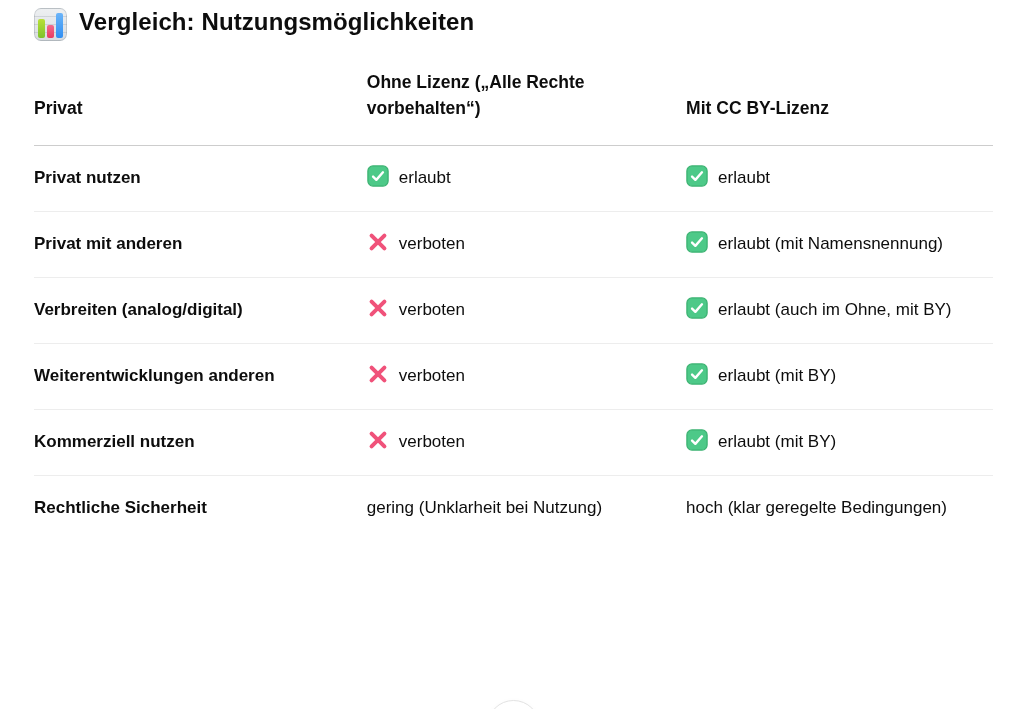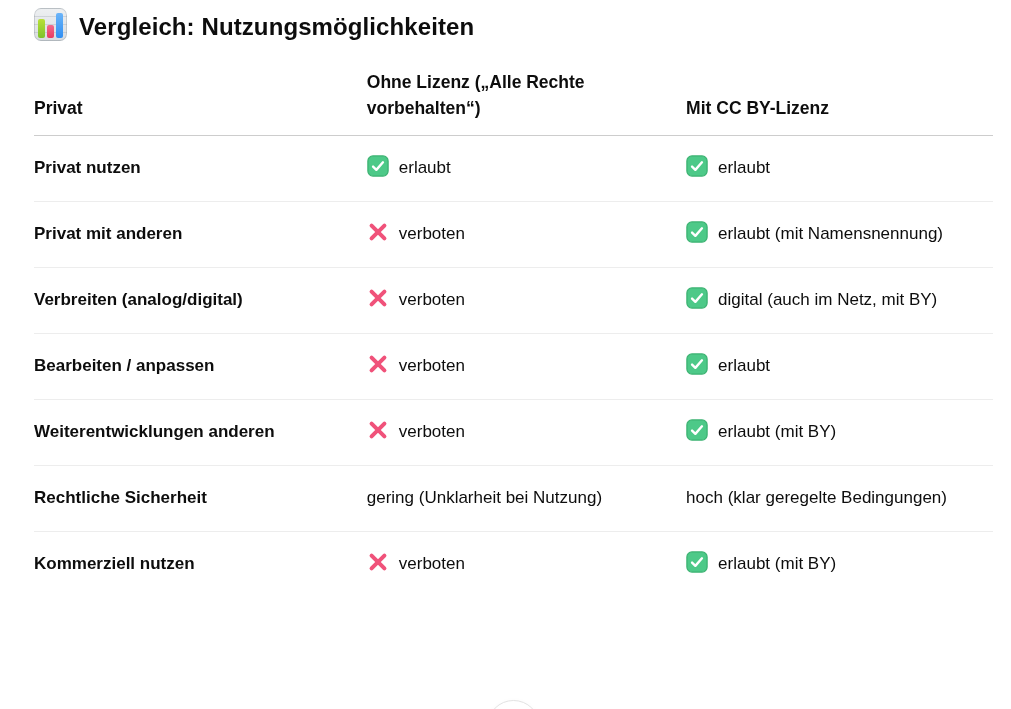--- a/index.html
+++ b/index.html
@@ -13,42 +13,42 @@
   *{box-sizing:border-box;margin:0;padding:0}
   html,body{background:#ffffff}
   body{
     width:1011px;height:709px;overflow:hidden;position:relative;
     font-family:"Liberation Sans","DejaVu Sans",sans-serif;
     color:var(--text);
   }
   .page{padding:8px 18px 0 34px;}
 
   
-  .title-row{display:flex;align-items:flex-end;gap:12px;margin-bottom:18px;}
+  .title-row{display:flex;align-items:flex-start;gap:12px;margin-bottom:18px;}
   .emoji-chart{
     position:relative;width:33px;height:33px;border-radius:7px;flex:0 0 auto;
     background:
       repeating-linear-gradient(180deg, rgba(160,168,176,.35) 0 1px, transparent 1px 8px),
       linear-gradient(180deg,#eef0f2,#d8dce0);
     box-shadow:inset 0 0 0 1px rgba(140,148,156,.35);
     overflow:hidden;
   }
   .emoji-chart .bar{position:absolute;bottom:3px;width:7px;border-radius:2px;}
   .bar-green{left:4px;height:19px;background:linear-gradient(180deg,#b9e038,#7dc22b);}
   .bar-pink{left:13px;height:13px;background:linear-gradient(180deg,#f2698c,#e83a60);}
   .bar-blue{left:22px;height:25px;background:linear-gradient(180deg,#6cb5f9,#2f8ef2);}
   .page-title{font-size:24px;font-weight:700;letter-spacing:.1px;}
 
   
   table{width:100%;border-collapse:collapse;table-layout:fixed;}
   col.c1{width:34.7%} col.c2{width:33.3%} col.c3{width:32%}
   thead th{
     text-align:left;vertical-align:bottom;
     font-size:17.5px;font-weight:700;line-height:26px;
-    padding:10px 24px 14px 0;
+    padding:10px 24px 24px 0;
     border-bottom:1px solid var(--header-divider);
   }
   tbody td{
     vertical-align:top;text-align:left;
     font-size:17px;font-weight:400;line-height:36px;
     padding:14px 16px 15px 0;
     border-bottom:1px solid var(--row-divider);
   }
   tbody tr:last-child td{border-bottom:none;}
   tbody td.col-label{font-weight:700;}
@@ -136,80 +136,64 @@
     </td>
     <td class="col-cell js-cell-1">
       <span class="cell-icon"><svg width="22" height="22" viewBox="0 0 24 24">
                 <path d="M5 5l14 14M19 5L5 19" fill="none" stroke="#f0527a" stroke-width="4.4" stroke-linecap="round"></path>
               </svg></span><span class="cell-text">verboten</span>
     </td>
     <td class="col-cell js-cell-2">
       <span class="cell-icon"><svg width="22" height="22" viewBox="0 0 24 24">
                 <rect x="1" y="1" width="22" height="22" rx="5.5" fill="#4dc988" stroke="#3bb271" stroke-width="1.4"></rect>
                 <path d="M6.6 12.6l3.6 3.6 7.2-8.2" fill="none" stroke="#ffffff" stroke-width="2.6" stroke-linecap="round" stroke-linejoin="round"></path>
-              </svg></span><span class="cell-text">digital (auch im Netz, mit BY)</span>
-    </td>
-  </tr>
-        <tr>
-    <td class="col-label">
-      <span class="js-label">Bearbeiten / anpassen</span>
-    </td>
-    <td class="col-cell js-cell-1">
-      <span class="cell-icon"><svg width="22" height="22" viewBox="0 0 24 24">
-                <path d="M5 5l14 14M19 5L5 19" fill="none" stroke="#f0527a" stroke-width="4.4" stroke-linecap="round"></path>
-              </svg></span><span class="cell-text">verboten</span>
-    </td>
-    <td class="col-cell js-cell-2">
-      <span class="cell-icon"><svg width="22" height="22" viewBox="0 0 24 24">
-                <rect x="1" y="1" width="22" height="22" rx="5.5" fill="#4dc988" stroke="#3bb271" stroke-width="1.4"></rect>
-                <path d="M6.6 12.6l3.6 3.6 7.2-8.2" fill="none" stroke="#ffffff" stroke-width="2.6" stroke-linecap="round" stroke-linejoin="round"></path>
-              </svg></span><span class="cell-text">erlaubt</span>
+              </svg></span><span class="cell-text">erlaubt (auch im Ohne, mit BY)</span>
     </td>
   </tr>
         <tr>
     <td class="col-label">
       <span class="js-label">Weiterentwicklungen anderen</span>
     </td>
     <td class="col-cell js-cell-1">
       <span class="cell-icon"><svg width="22" height="22" viewBox="0 0 24 24">
                 <path d="M5 5l14 14M19 5L5 19" fill="none" stroke="#f0527a" stroke-width="4.4" stroke-linecap="round"></path>
               </svg></span><span class="cell-text">verboten</span>
     </td>
     <td class="col-cell js-cell-2">
       <span class="cell-icon"><svg width="22" height="22" viewBox="0 0 24 24">
                 <rect x="1" y="1" width="22" height="22" rx="5.5" fill="#4dc988" stroke="#3bb271" stroke-width="1.4"></rect>
                 <path d="M6.6 12.6l3.6 3.6 7.2-8.2" fill="none" stroke="#ffffff" stroke-width="2.6" stroke-linecap="round" stroke-linejoin="round"></path>
               </svg></span><span class="cell-text">erlaubt (mit BY)</span>
     </td>
   </tr>
         <tr>
     <td class="col-label">
+      <span class="js-label">Kommerziell nutzen</span>
+    </td>
+    <td class="col-cell js-cell-1">
+      <span class="cell-icon"><svg width="22" height="22" viewBox="0 0 24 24">
+                <path d="M5 5l14 14M19 5L5 19" fill="none" stroke="#f0527a" stroke-width="4.4" stroke-linecap="round"></path>
+              </svg></span><span class="cell-text">verboten</span>
+    </td>
+    <td class="col-cell js-cell-2">
+      <span class="cell-icon"><svg width="22" height="22" viewBox="0 0 24 24">
+                <rect x="1" y="1" width="22" height="22" rx="5.5" fill="#4dc988" stroke="#3bb271" stroke-width="1.4"></rect>
+                <path d="M6.6 12.6l3.6 3.6 7.2-8.2" fill="none" stroke="#ffffff" stroke-width="2.6" stroke-linecap="round" stroke-linejoin="round"></path>
+              </svg></span><span class="cell-text">erlaubt (mit BY)</span>
+    </td>
+  </tr>
+        <tr>
+    <td class="col-label">
       <span class="js-label">Rechtliche Sicherheit</span>
     </td>
     <td class="col-cell js-cell-1">
       <span class="cell-text">gering (Unklarheit bei Nutzung)</span>
     </td>
     <td class="col-cell js-cell-2">
       <span class="cell-text">hoch (klar geregelte Bedingungen)</span>
-    </td>
-  </tr>
-        <tr>
-    <td class="col-label">
-      <span class="js-label">Kommerziell nutzen</span>
-    </td>
-    <td class="col-cell js-cell-1">
-      <span class="cell-icon"><svg width="22" height="22" viewBox="0 0 24 24">
-                <path d="M5 5l14 14M19 5L5 19" fill="none" stroke="#f0527a" stroke-width="4.4" stroke-linecap="round"></path>
-              </svg></span><span class="cell-text">verboten</span>
-    </td>
-    <td class="col-cell js-cell-2">
-      <span class="cell-icon"><svg width="22" height="22" viewBox="0 0 24 24">
-                <rect x="1" y="1" width="22" height="22" rx="5.5" fill="#4dc988" stroke="#3bb271" stroke-width="1.4"></rect>
-                <path d="M6.6 12.6l3.6 3.6 7.2-8.2" fill="none" stroke="#ffffff" stroke-width="2.6" stroke-linecap="round" stroke-linejoin="round"></path>
-              </svg></span><span class="cell-text">erlaubt (mit BY)</span>
     </td>
   </tr>
       </tbody>
   </table>
 
 </div>
 
 <div class="scroll-btn">
   
 </div>

